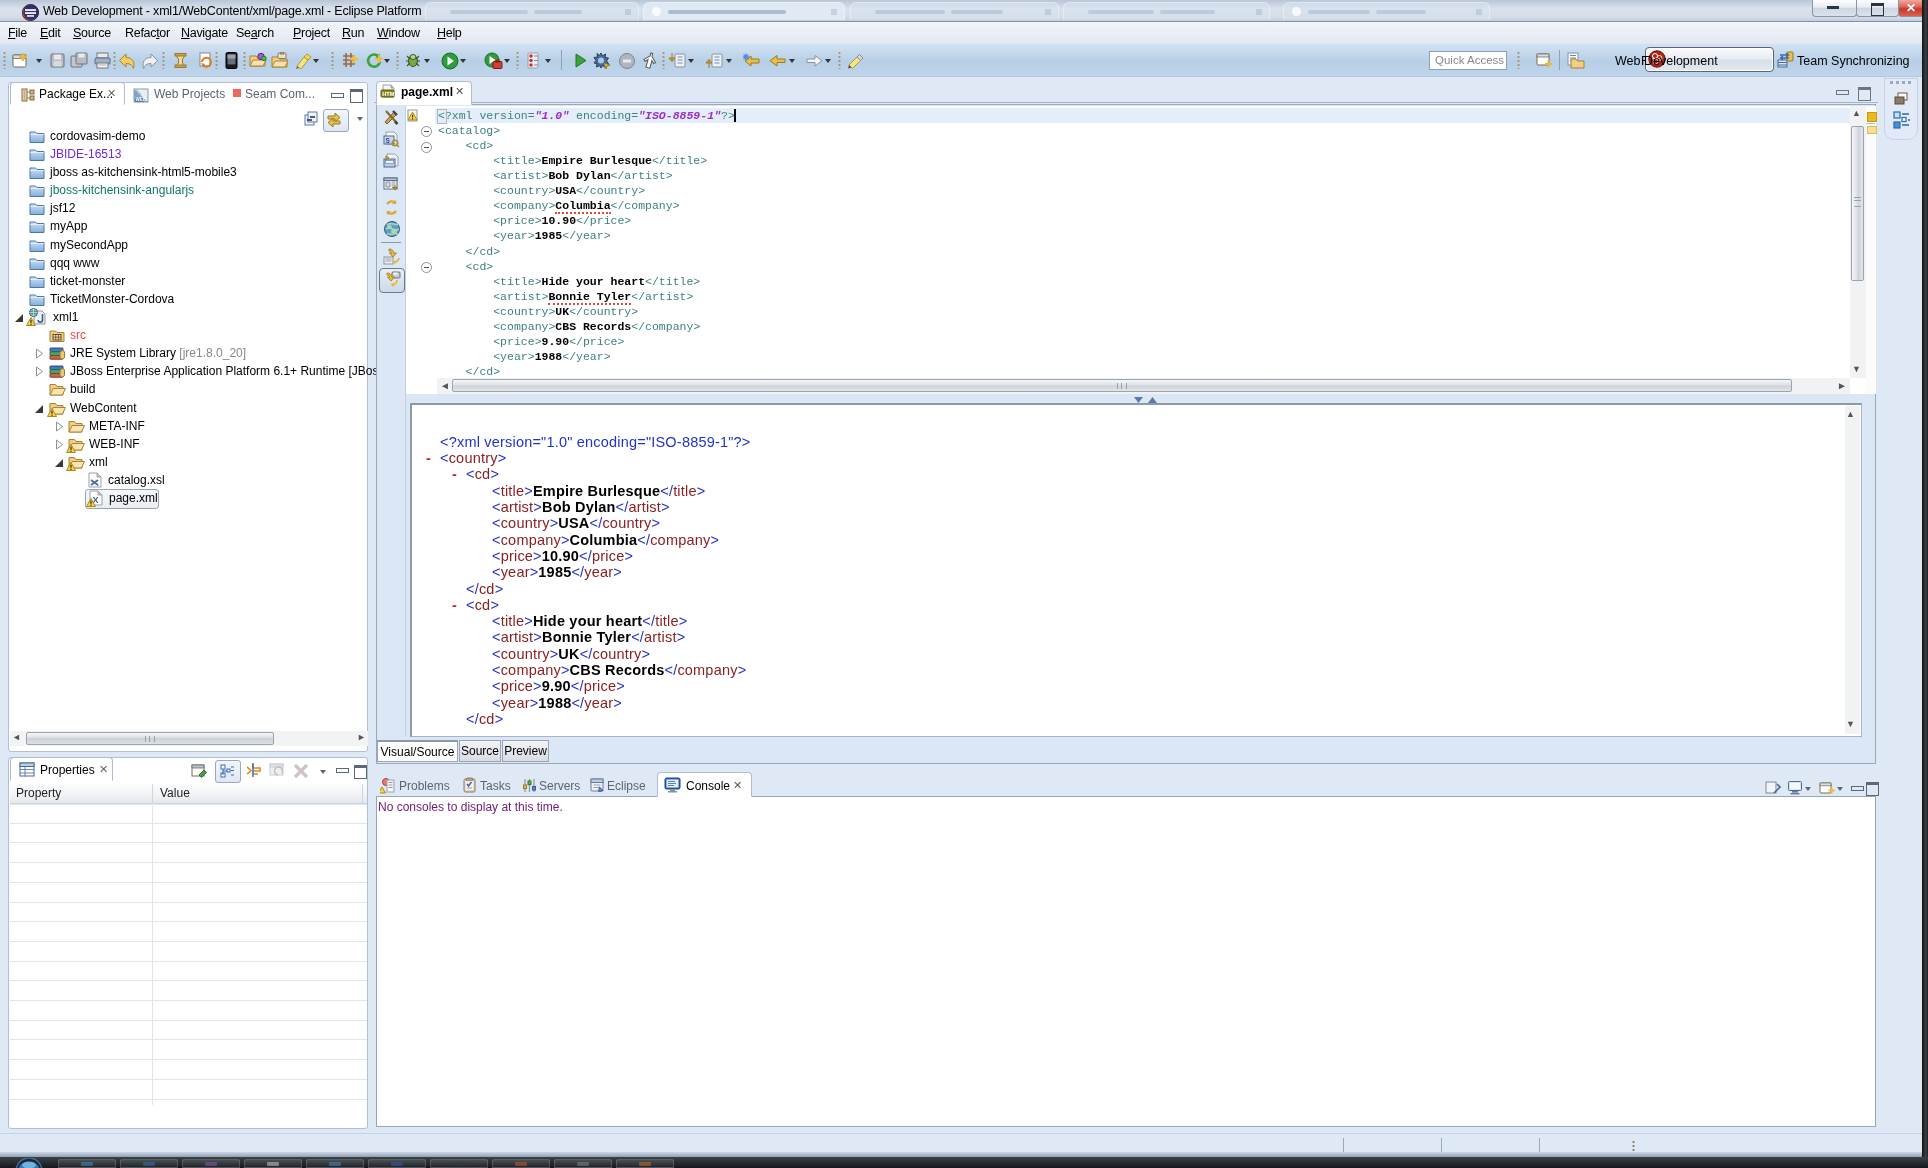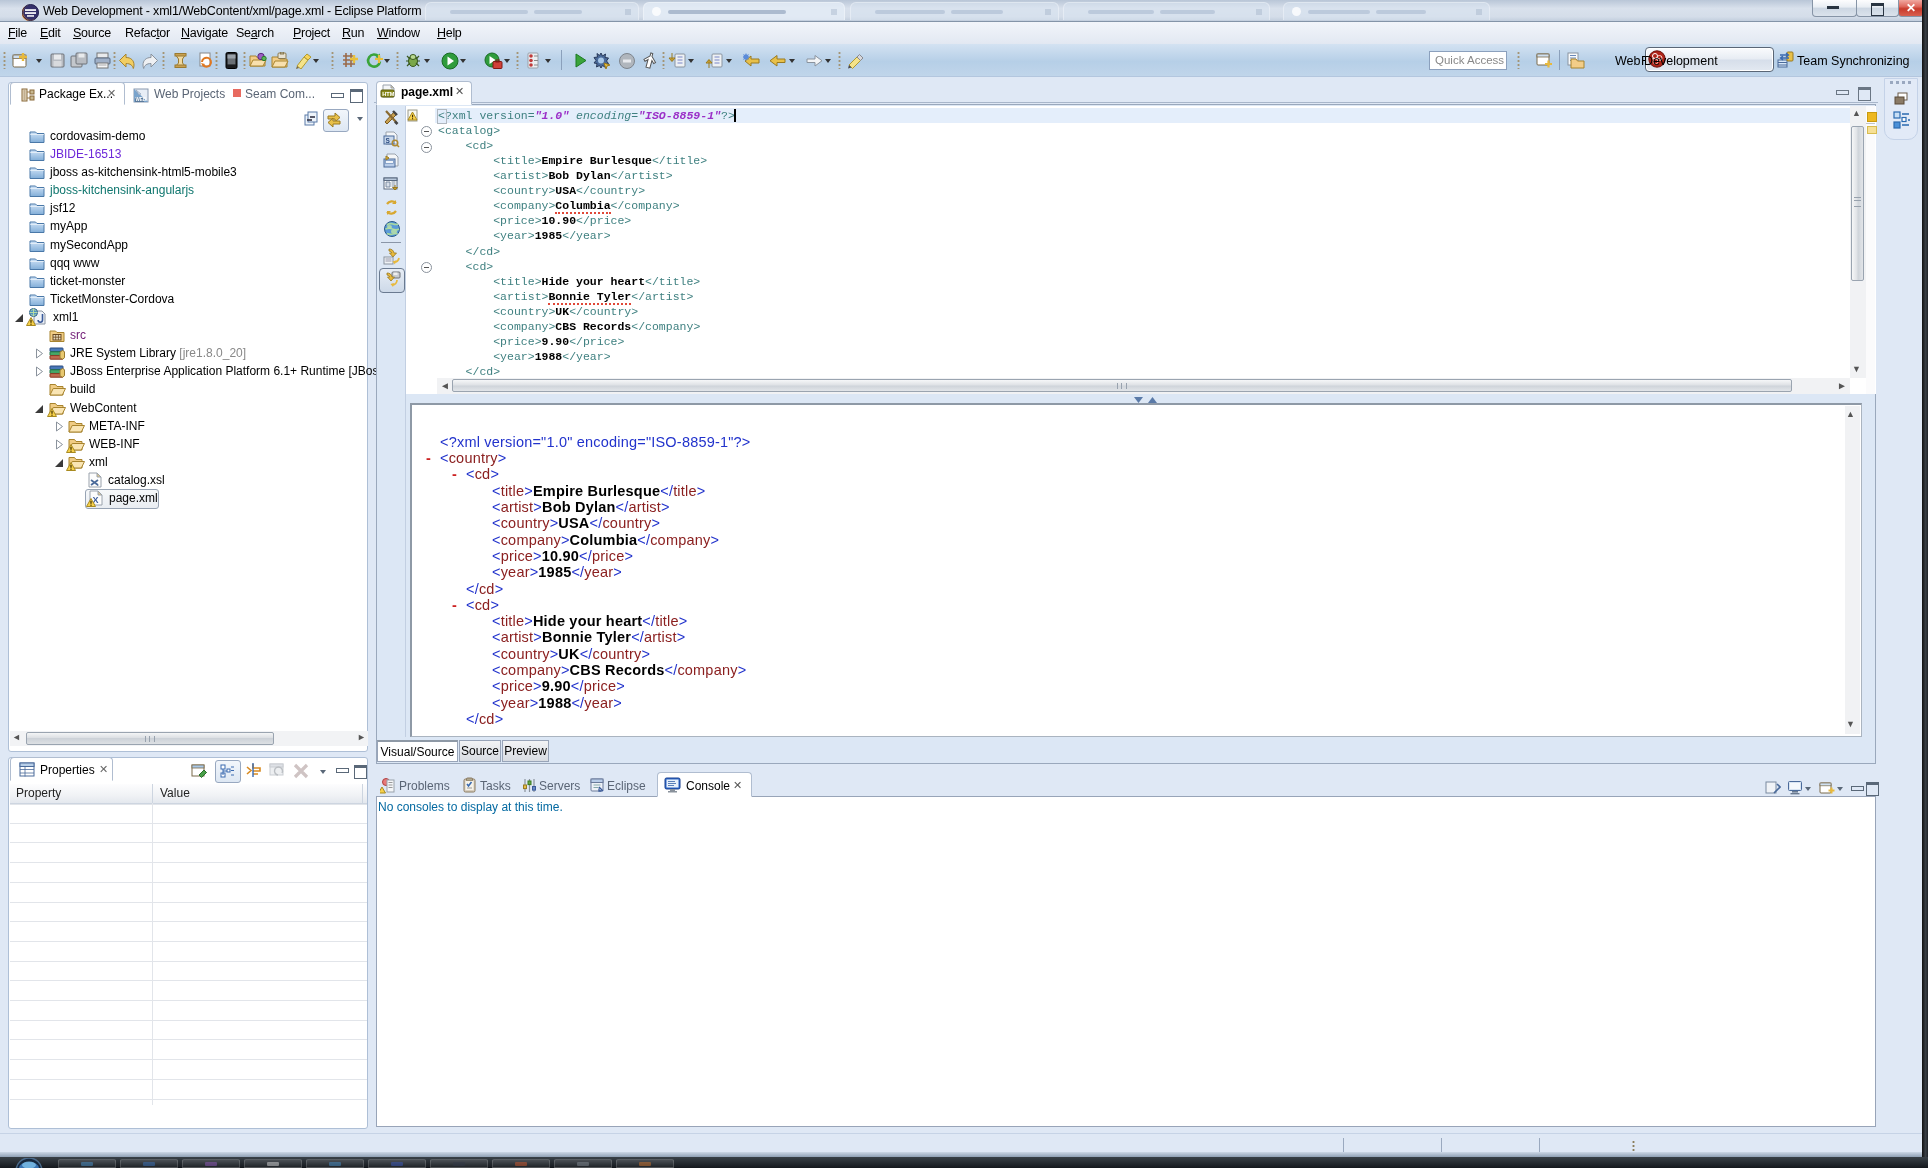--- a/index.html
+++ b/index.html
@@ -408,21 +408,21 @@
             <path d="M5 0.5 L9.5 8.5 h-9 Z" fill="#f7d14a" stroke="#a88a20"></path>
             <rect x="4.4" y="2.8" width="1.2" height="3" fill="#3a2a00"></rect>
             <rect x="4.4" y="6.6" width="1.2" height="1.2" fill="#3a2a00"></rect>
           </svg>
   <div class="abs" style="left:44px;top:227px;font-size:12px;color:#000;white-space:nowrap;">xml1</div>
   <svg class="abs" style="left:40px;top:245px" width="16" height="15" viewBox="0 0 16 15">
             <path d="M1 3 h5.5 l1.5 1.5 H15 v9 H1 Z" fill="#f0cc84" stroke="#a8842e"></path>
             <rect x="4" y="6.5" width="8" height="5.5" fill="#e8dcc0" stroke="#6a4a20"></rect>
             <path d="M6.7 6.5v5.5M9.4 6.5v5.5M4 9.2h8" stroke="#6a4a20" stroke-width=".8"></path>
           </svg>
-  <div class="abs" style="left:61px;top:245px;font-size:12px;color:#701a75;white-space:nowrap;">src</div>
+  <div class="abs" style="left:61px;top:245px;font-size:12px;color:#ef4444;white-space:nowrap;">src</div>
   <svg class="abs" style="left:26px;top:265px" width="9" height="11" viewBox="0 0 9 11">
             <path d="M1.5 1 L7.5 5.5 L1.5 10 Z" fill="#fff" stroke="#8a929c"></path>
           </svg>
   <svg class="abs" style="left:40px;top:263px" width="17" height="15" viewBox="0 0 17 15">
             <rect x="1" y="2" width="13" height="3.6" rx=".5" fill="#4878b8" stroke="#2a4a80"></rect>
             <rect x="1" y="5.8" width="13" height="3.6" rx=".5" fill="#48a868" stroke="#207048"></rect>
             <rect x="1" y="9.6" width="13" height="3.6" rx=".5" fill="#c06a50" stroke="#8a3a24"></rect>
             <path d="M11 6 l2.5-1.5 2 1.2 v6 l-2 1.5 -2.5-1.2z" fill="#e8c870" stroke="#9a7a30"></path>
           </svg>
   <div class="abs" style="left:61px;top:263px;font-size:12px;color:#000;white-space:nowrap;">JRE System Library <span style="color:#888">[jre1.8.0_20]</span></div>
@@ -643,21 +643,21 @@
         <rect x="9" y="1" width="8" height="6" rx="1" fill="#c8ccd2" stroke="#6e7278"></rect>
         <rect x="10.5" y="1.5" width="4" height="2.5" fill="#eee"></rect>
         <path d="M2 1 a5 5 0 0 1 5 4 l2.5 0 -3.5 4 -3.5-4 2.2 0 a3 3 0 0 0 -2.7-2z" fill="#e8b93c" stroke="#9a7a20" stroke-width=".8" transform="translate(2,1)"></path>
         <path d="M14 9 a5 5 0 0 1 -5 5" fill="none" stroke="#e8b93c" stroke-width="1.8"></path>
         <path d="M10 16 l-2.5-3 3.5-1z" fill="#e8b93c"></path>
       </svg>
 
 <div class="abs" style="left:406px;top:106px;width:1470px;height:288px;background:#fff;"></div>
 <div class="abs" style="left:435px;top:107.6px;width:1415px;height:15px;background:#e4eefb;"></div>
 <div id="code" class="abs" style="left:0;top:0;">
-<div class="cl" style="top:107.6px;"><span style="color:#3f8080;">&lt;?xml version=</span><span style="color:#9b30c8;font-style:italic;font-weight:bold;">"1.0"</span><span style="color:#3f8080;font-style:italic;"> encoding=</span><span style="color:#9b30c8;font-style:italic;font-weight:bold;">"ISO-8859-1"</span><span style="color:#3f8080;">?&gt;</span></div>
+<div class="cl" style="top:107.6px;"><span style="color:#3f8080;">&lt;?xml version=</span><span style="color:#9b30c8;font-style:italic;font-weight:bold;">"1.0"</span><span style="color:#3f8080;"> encoding=</span><span style="color:#9b30c8;font-style:italic;font-weight:bold;">"ISO-8859-1"</span><span style="color:#3f8080;">?&gt;</span></div>
 <div class="cl" style="top:122.7px;"><span style="color:#3f8080;">&lt;catalog&gt;</span></div>
 <div class="cl" style="top:137.8px;">    <span style="color:#3f8080;">&lt;cd&gt;</span></div>
 <div class="cl" style="top:152.9px;">        <span style="color:#3f8080;">&lt;title&gt;</span><b>Empire Burlesque</b><span style="color:#3f8080;">&lt;/title&gt;</span></div>
 <div class="cl" style="top:168.0px;">        <span style="color:#3f8080;">&lt;artist&gt;</span><b>Bob Dylan</b><span style="color:#3f8080;">&lt;/artist&gt;</span></div>
 <div class="cl" style="top:183.1px;">        <span style="color:#3f8080;">&lt;country&gt;</span><b>USA</b><span style="color:#3f8080;">&lt;/country&gt;</span></div>
 <div class="cl" style="top:198.2px;">        <span style="color:#3f8080;">&lt;company&gt;</span><b><span class="sq">Columbia</span></b><span style="color:#3f8080;">&lt;/company&gt;</span></div>
 <div class="cl" style="top:213.3px;">        <span style="color:#3f8080;">&lt;price&gt;</span><b>10.90</b><span style="color:#3f8080;">&lt;/price&gt;</span></div>
 <div class="cl" style="top:228.4px;">        <span style="color:#3f8080;">&lt;year&gt;</span><b>1985</b><span style="color:#3f8080;">&lt;/year&gt;</span></div>
 <div class="cl" style="top:243.5px;">    <span style="color:#3f8080;">&lt;/cd&gt;</span></div>
 <div class="cl" style="top:258.6px;">    <span style="color:#3f8080;">&lt;cd&gt;</span></div>
@@ -734,21 +734,21 @@
 <div class="abs" style="left:1845px;top:406px;width:15px;height:328px;background:#f1f2f4;">
  <div class="sarr" style="top:3px;left:1px;">▲</div>
  <div class="sarr" style="top:313px;left:1px;">▼</div>
 </div>
 
 <div class="btab" style="left:377px;width:81px;background:#fff;border-top:2px solid #8e99a6;font-weight:normal;z-index:3;">Visual/Source</div>
 <div class="btab" style="left:459px;width:42px;background:linear-gradient(#f2f3f5,#d8dce2);">Source</div>
 <div class="btab" style="left:502px;width:47px;background:linear-gradient(#f2f3f5,#d8dce2);">Preview</div>
 
 <div class="panel" style="left:376px;top:796px;width:1500px;height:331px;border-color:#98a4b8;"></div>
-<div class="abs" style="left:378px;top:800px;font-size:12px;color:#0369a1;">No consoles to display at this time.</div>
+<div class="abs" style="left:378px;top:800px;font-size:12px;color:#701a75;">No consoles to display at this time.</div>
 <svg class="abs" style="left:380px;top:777px" width="17" height="17" viewBox="0 0 17 17">
         <circle cx="6" cy="5" r="3.5" fill="#e87878" stroke="#b04040"></circle>
         <rect x="7" y="3" width="7" height="12" fill="#f4f6f8" stroke="#9aa2ac"></rect>
         <path d="M8.5 5.5h4M8.5 8h4M8.5 10.5h4" stroke="#999" stroke-width="1"></path>
         <path d="M2 10 L5.5 16 h-7z" fill="#f7d14a" stroke="#a88a20"></path>
       </svg>
 <div class="itab-label abs" style="left:399px;top:779px;">Problems</div>
 <svg class="abs" style="left:462px;top:777px" width="17" height="17" viewBox="0 0 17 17">
         <rect x="2" y="2" width="11" height="13" rx="1.5" fill="#d8cfc0" stroke="#8a7a60"></rect>
         <rect x="4.5" y="1" width="6" height="3" rx="1" fill="#b0a890" stroke="#8a7a60"></rect>

